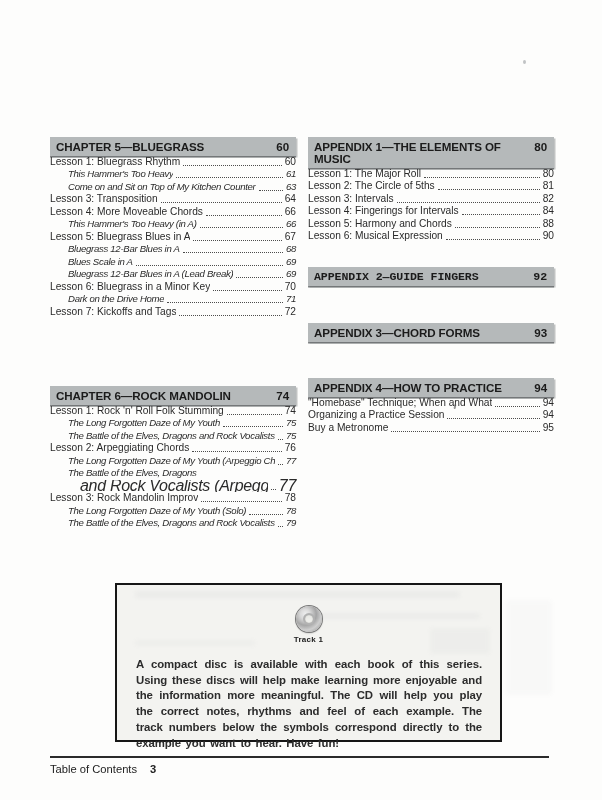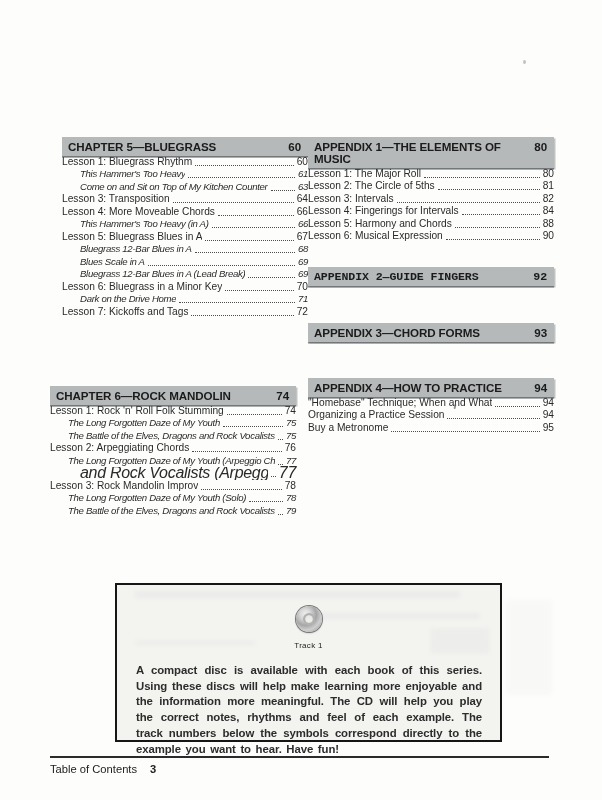--- a/index.html
+++ b/index.html
@@ -27,42 +27,42 @@
   
   .cdbox{position:absolute;left:115px;top:583px;width:383px;height:155px;
          border:2px solid #161616;background:#f3f3f0;}
   .cdwrap{margin-top:21px;display:flex;flex-direction:column;align-items:center;}
   .cd{width:26px;height:26px;border-radius:50%;position:relative;
       background:radial-gradient(circle at 36% 32%,#f4f4f4 0%,#dcdcdc 20%,#a6a6a6 45%,#cfcfcf 65%,#8d8d8d 100%);
       box-shadow:0 0 0 1px #787878,0 1px 2px rgba(0,0,0,.35);}
   .cd::after{content:"";position:absolute;left:50%;top:50%;width:8px;height:8px;
       margin:-4px 0 0 -4px;border-radius:50%;background:#f0f0ec;
       box-shadow:0 0 0 2px #b3b3b3, inset 0 0 1px #8a8a8a;}
-  .tracklbl{margin-top:9px;font-size:8px;font-weight:normal;letter-spacing:.3px;color:#222;}
+  .tracklbl{margin-top:3px;font-size:8px;font-weight:bold;letter-spacing:.3px;color:#222;}
   .cdtext{margin:13px 18px 16px 19px;font-weight:bold;font-size:11.4px;line-height:15.7px;
           text-align:justify;color:#2c2c2c;word-spacing:1.6px;letter-spacing:-0.1px;}
 
   
   .footrule{position:absolute;left:50px;top:756px;width:499px;height:2px;background:#2b2b2b;}
   .footer{position:absolute;left:50px;top:763px;width:497px;text-align:left;
           font-size:11.2px;color:#222;}
   .footer .fp{font-weight:bold;margin-left:13px;}
 
   
   .ghost{position:absolute;background:#8d939a;opacity:.07;filter:blur(2px);border-radius:2px;}
   .speck{position:absolute;background:#84898e;opacity:.5;border-radius:50%;}
   .tick{position:absolute;width:2px;height:5px;background:#5a5a5a;opacity:.65;
         transform:rotate(12deg);border-radius:1px;}
 </style>
 </head>
 <body>
 
 <div class="page">
 
-  <div class="sec" style="left:62px;top:137px;text-align:center;">
+  <div class="sec" style="left:50px;top:137px;text-align:center;">
     <div class="secbar">
       <span>CHAPTER 5—BLUEGRASS</span>
       <span class="pgno">60</span>
     </div>
     <div class="entries">
         <div class="entry lesson">
           <span class="t">Lesson 1: Bluegrass Rhythm</span>
           <span class="leader"></span>
           <span class="pg">60</span>
         </div>
@@ -152,20 +152,23 @@
         </div>
         <div class="entry lesson">
           <span class="t">Lesson 2: Arpeggiating Chords</span>
           <span class="leader"></span>
           <span class="pg">76</span>
         </div>
         <div class="entry song">
           <span class="t">The Long Forgotten Daze of My Youth (Arpeggio Chords)</span>
           <span class="leader"></span>
           <span class="pg">77</span>
+        </div>
+        <div class="entry song">
+          <span class="t">The Battle of the Elves, Dragons</span>
         </div>
         <div class="entry song2">
           <span class="t">and Rock Vocalists (Arpeggio Chords)</span>
           <span class="leader"></span>
           <span class="pg">77</span>
         </div>
         <div class="entry lesson">
           <span class="t">Lesson 3: Rock Mandolin Improv</span>
           <span class="leader"></span>
           <span class="pg">78</span>

